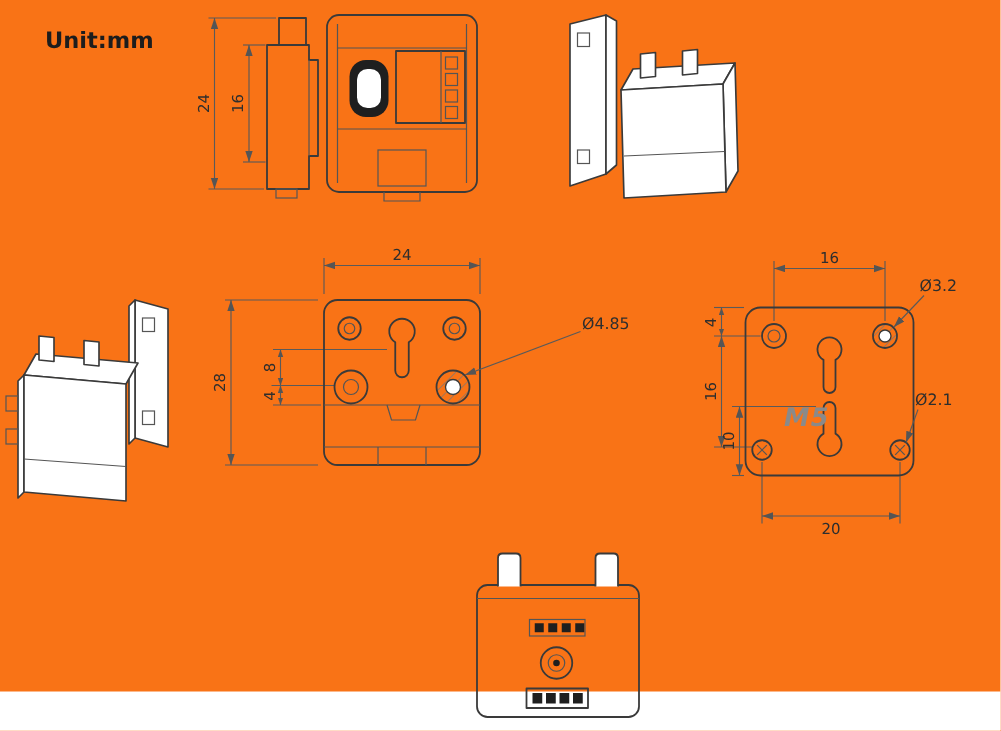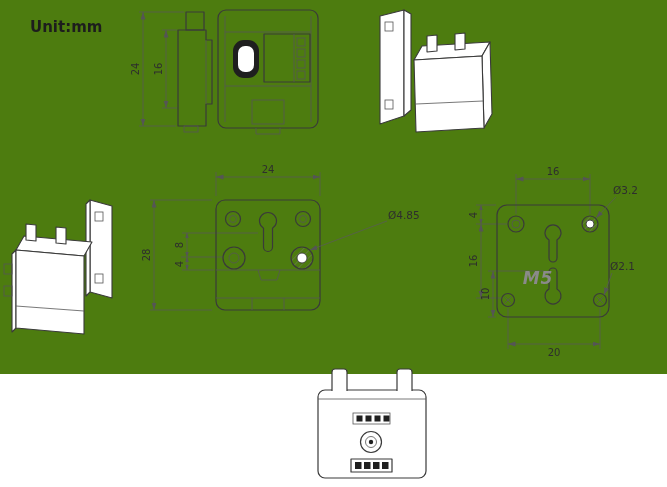--- a/index.html
+++ b/index.html
@@ -1,17 +1,17 @@
 <!DOCTYPE html>
 <html><head>
 <meta charset="utf-8">
 <style>
   html,body{margin:0;padding:0;background:#ffffff;}
   body{width:667px;height:487px;overflow:hidden;font-family:"DejaVu Sans",sans-serif;}
-  .sheet{position:relative;width:667px;height:374px;background:#4d7c0f;}
+  .sheet{position:relative;width:667px;height:461px;background:#f97316;}
   svg{position:absolute;left:0;top:0;}
   .outline{fill:none;stroke:#3a3a3a;stroke-width:1.2;stroke-linejoin:round;}
   .outline-f{fill:#ffffff;stroke:#3a3a3a;stroke-width:1.1;stroke-linejoin:round;}
   .thin{fill:none;stroke:#555;stroke-width:0.8;}
   .dim{fill:none;stroke:#5a5a5a;stroke-width:0.75;}
   .dimtext{font-size:10px;fill:#2e2e2e;}
   .callout{font-size:10.5px;fill:#2e2e2e;}
   .unit{font-size:15px;font-weight:bold;fill:#1d1d1d;}
   .logo{font-size:17px;font-weight:bold;font-style:italic;fill:#8a8a8a;letter-spacing:1px;}
   .darkfill{fill:#1f1f1f;stroke:none;}

